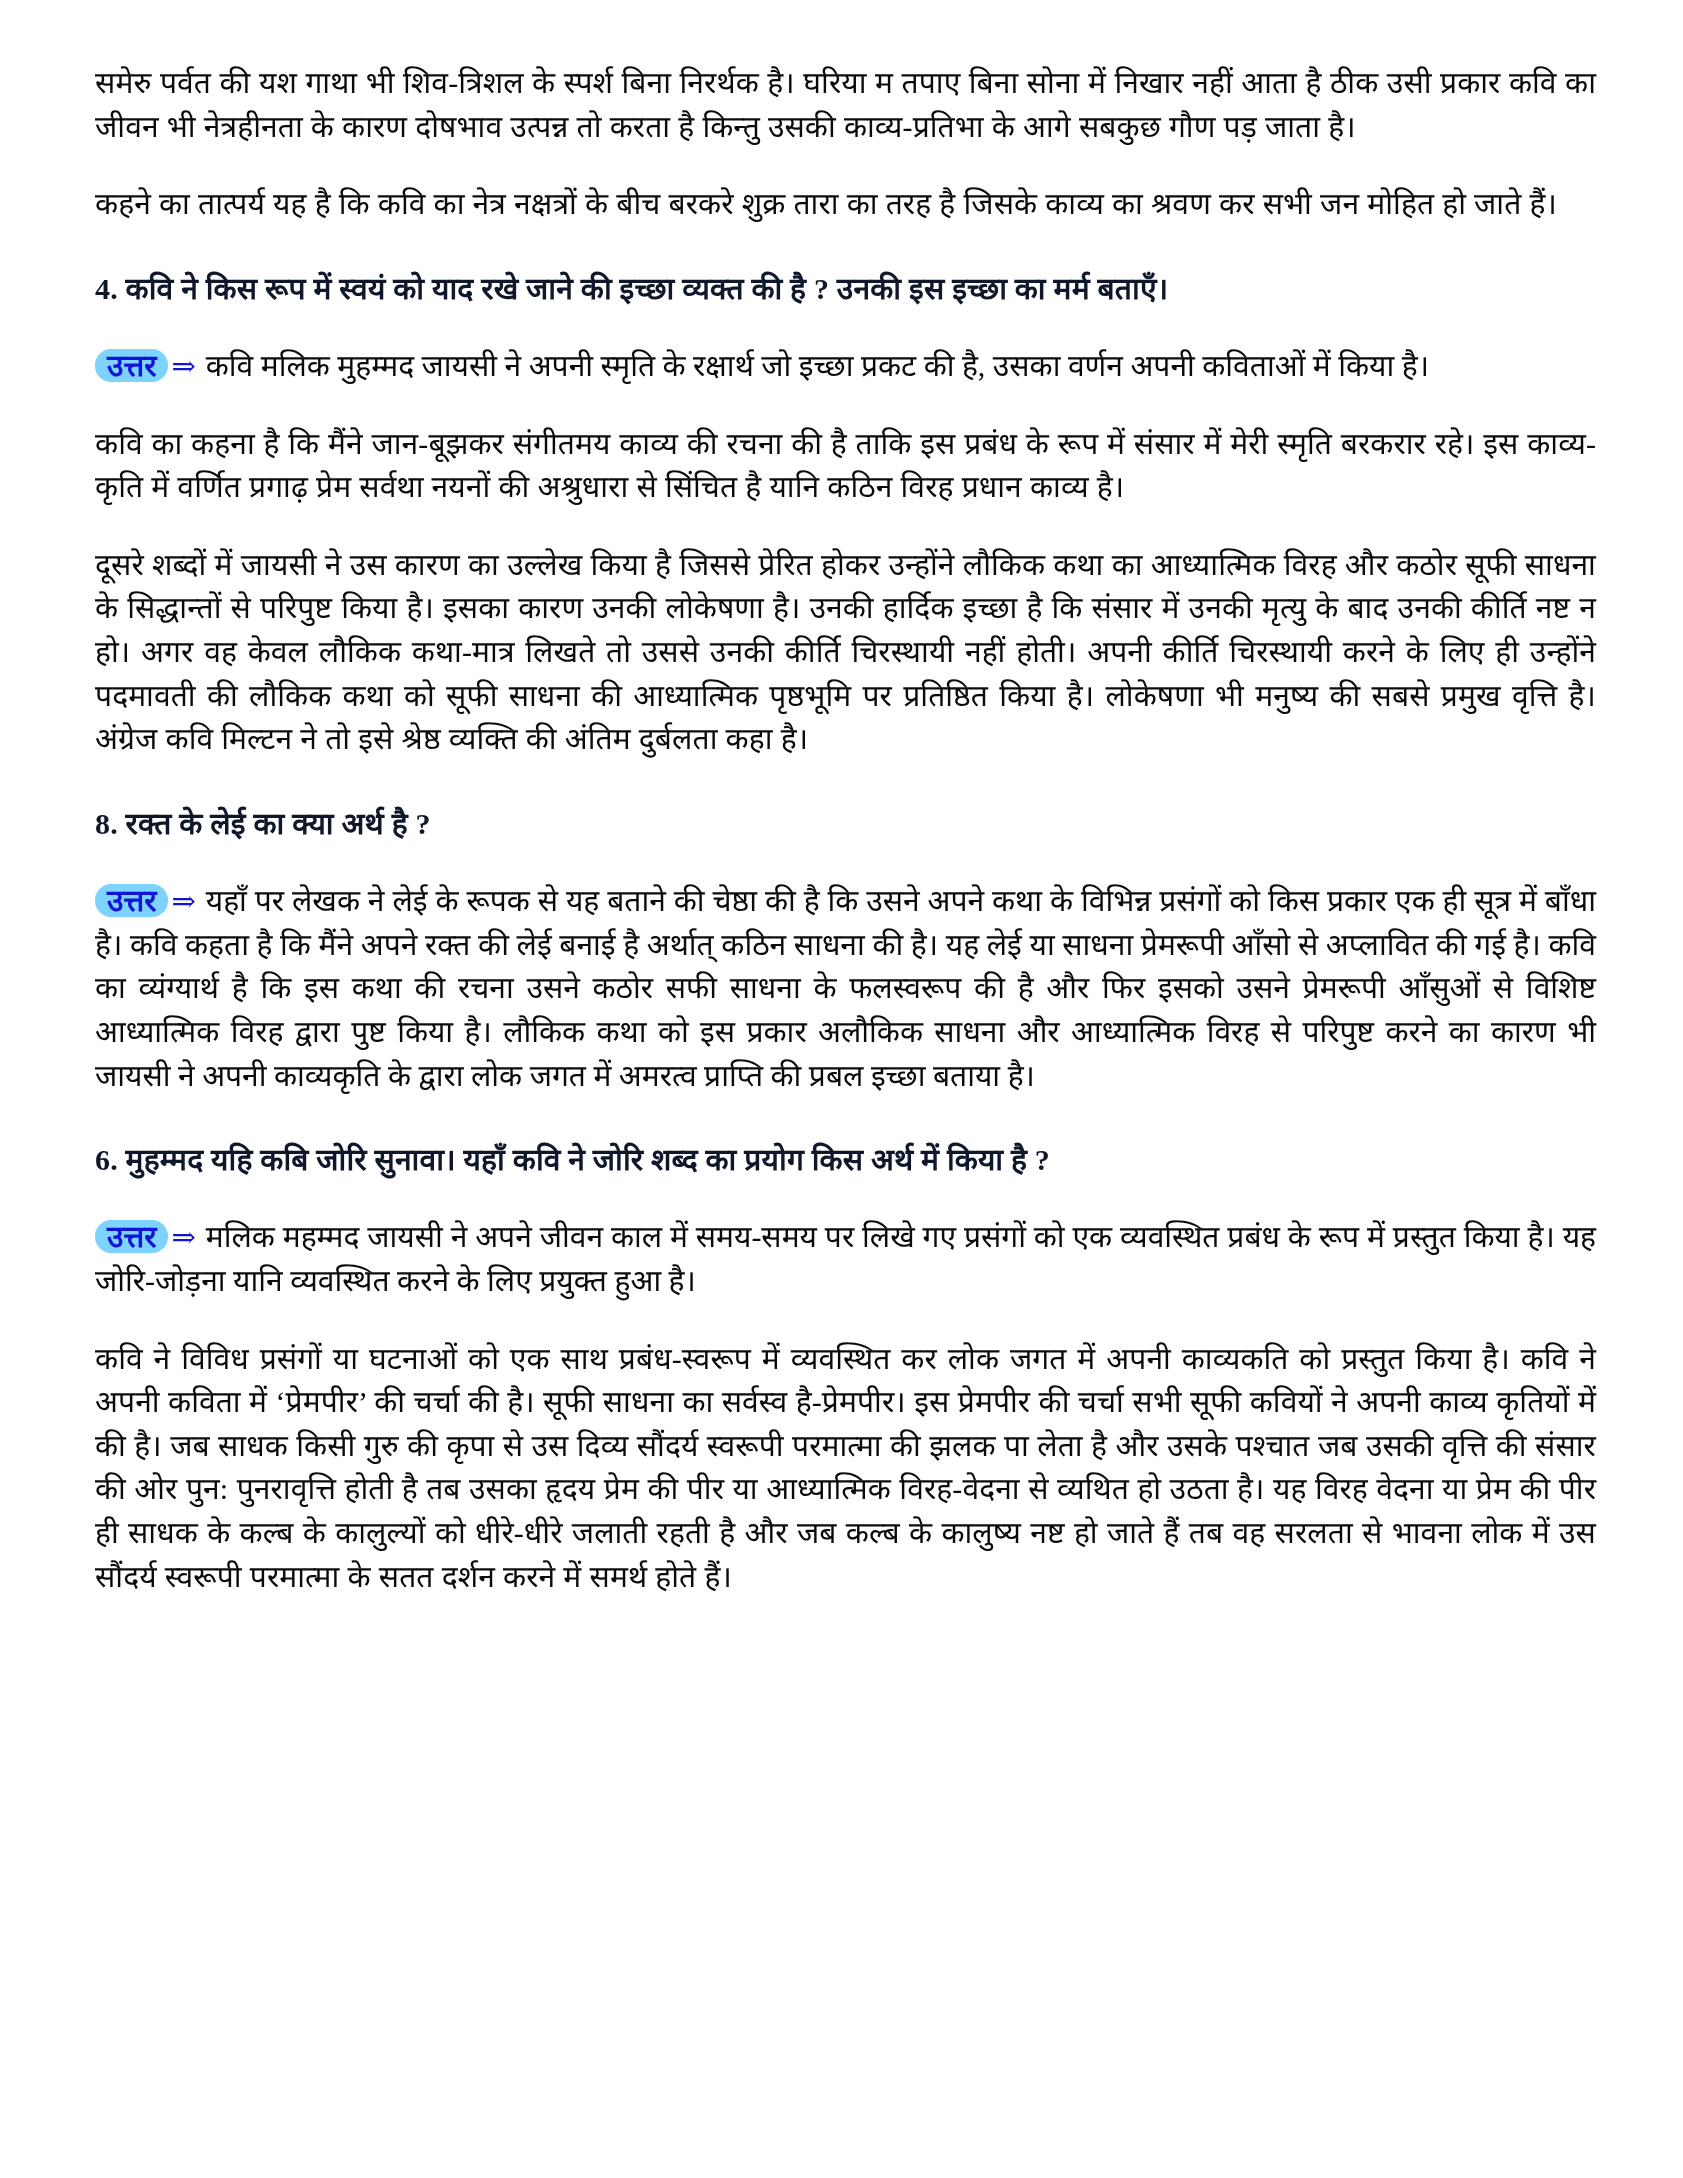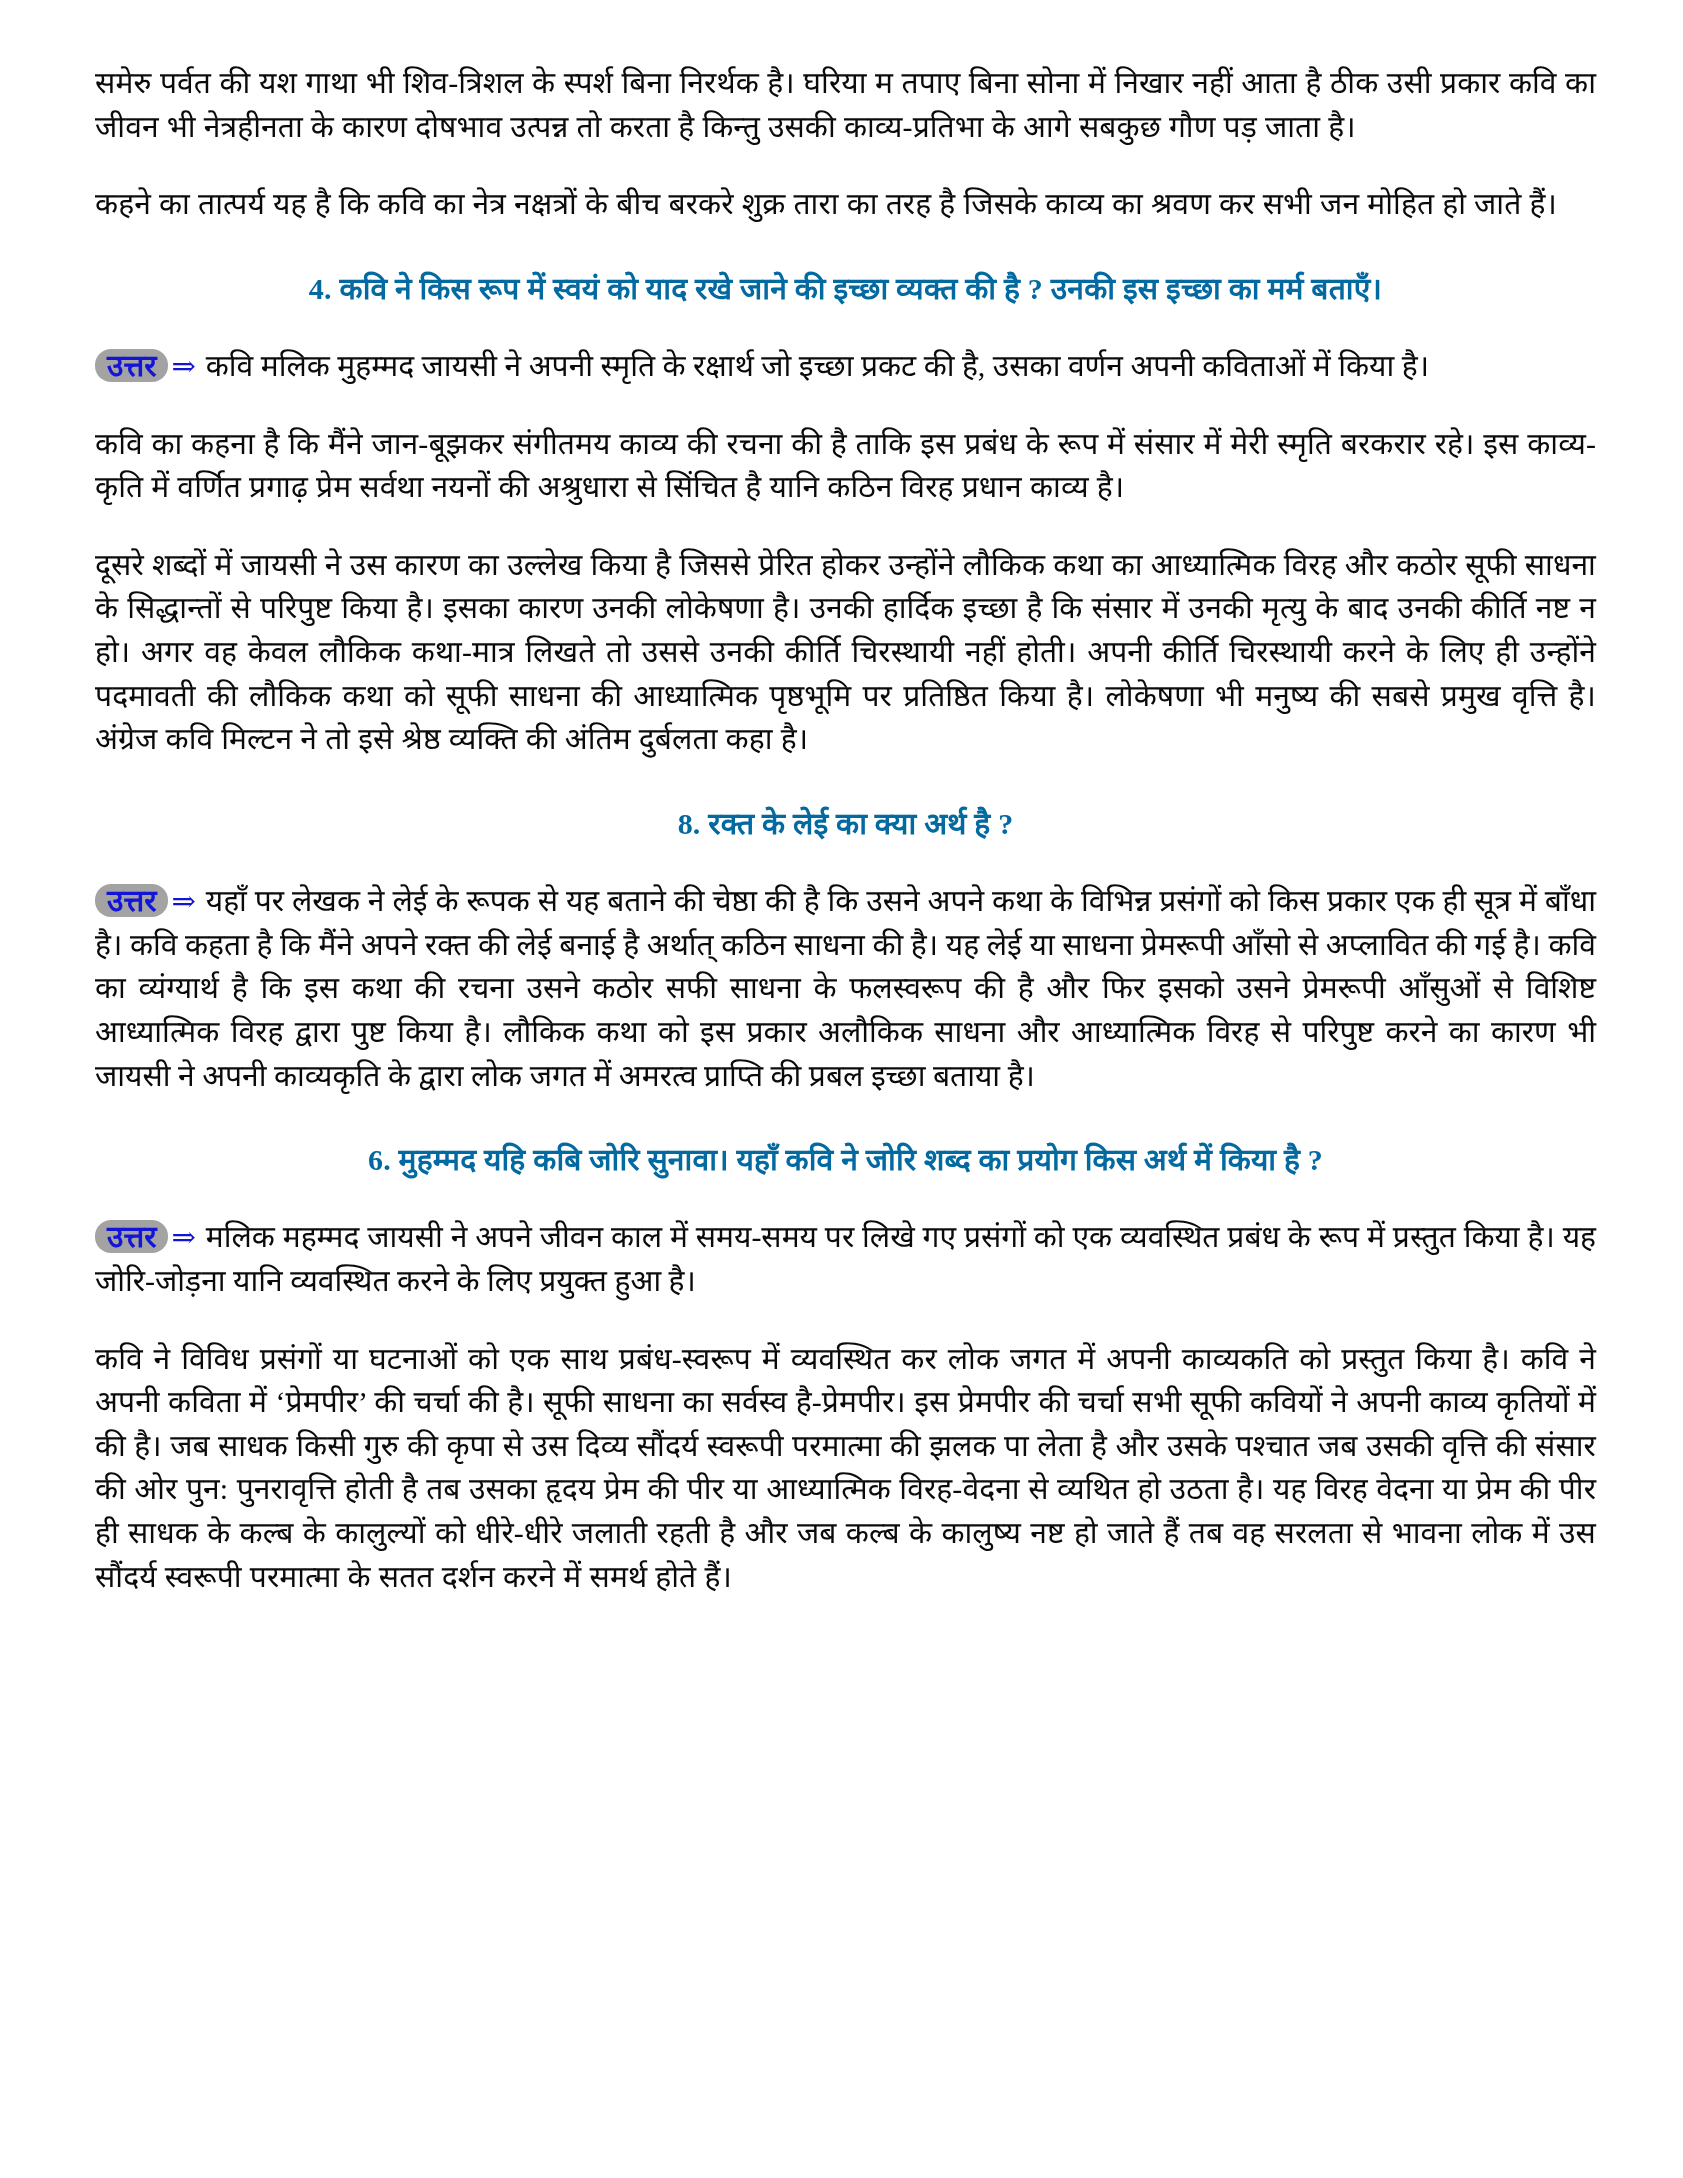--- a/index.html
+++ b/index.html
@@ -37,36 +37,36 @@
     color: #0a0a0a;
   }
   p.body-para:last-child {
     margin-bottom: 0;
   }
   h2.question {
     margin: 42px 0 34px 0;
     font-size: 30px;
     line-height: 1.40;
     font-weight: bold;
-    color: #0369a1;
-    text-align: center;
+    color: #0f172a;
+    text-align: left;
     letter-spacing: 0.2px;
   }
   .answer-para {
     margin: 0 0 34px 0;
     font-size: 30px;
     line-height: 1.455;
     text-align: justify;
     text-justify: inter-word;
     color: #0a0a0a;
   }
   .ans-label {
     font-weight: bold;
     color: #1414d8;
-    background: #a3a3a3;
+    background: #7dd3fc;
     padding: 0 12px;
     margin-right: 3px;
     border-radius: 16px;
   }
   .ans-arrow {
     color: #1414d8;
     font-weight: normal;
     margin-right: 10px;
     font-size: 29px;
   }

